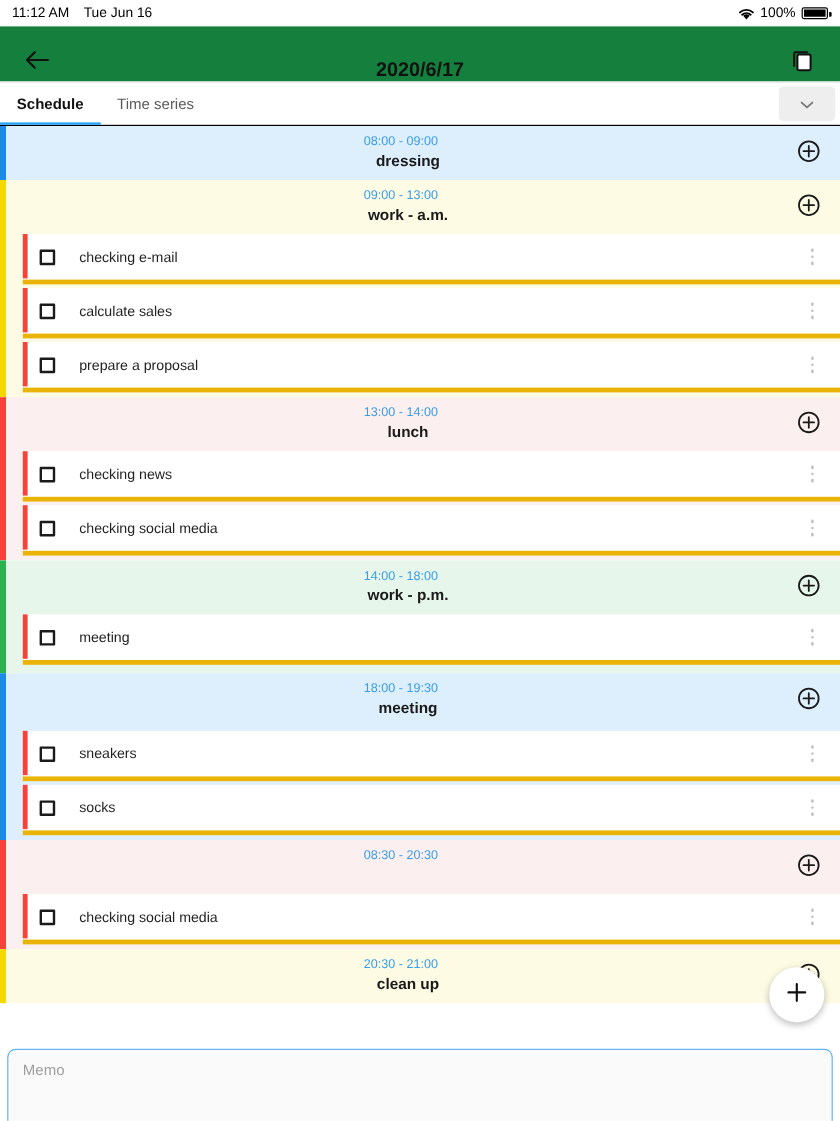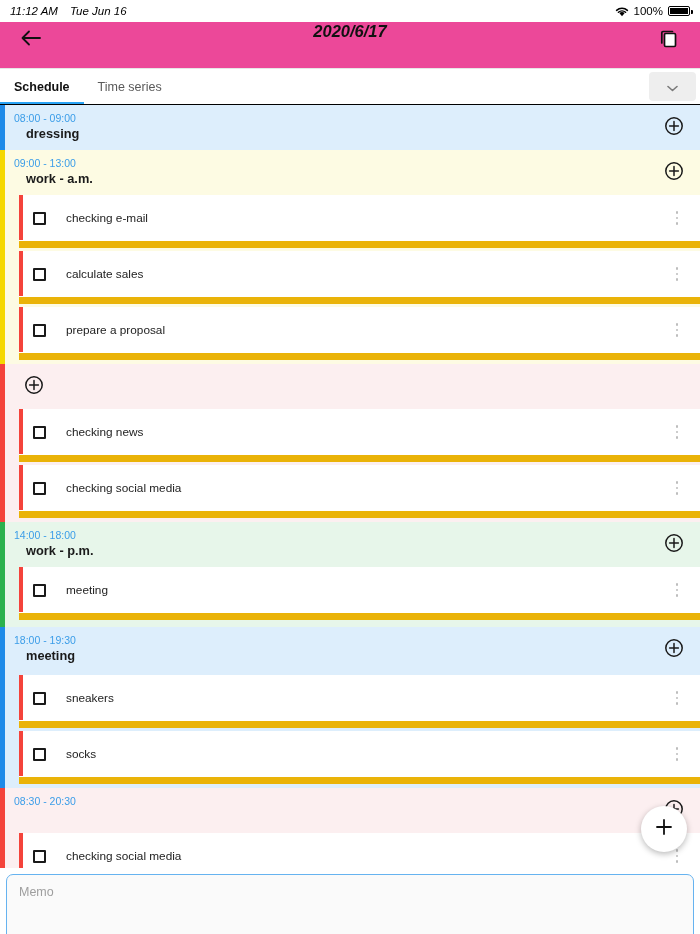--- a/index.html
+++ b/index.html
@@ -12,21 +12,21 @@
 
   
   .statusbar {
     height: 22px;
     display: flex;
     align-items: center;
     padding: 0 10px 0 10px;
     font-size: 11.5px;
     color: #000;
   }
-  .sb-left { display: flex; align-items: center; gap: 12px; font-style: italic; }
+  .sb-left { display: flex; align-items: center; gap: 12px; }
   .sb-right { margin-left: auto; display: flex; align-items: center; gap: 5px; }
   .wifi-icon svg { display: block; }
   .battery {
     width: 22px; height: 10px;
     border: 1.4px solid #000;
     border-radius: 2px;
     position: relative;
     background: #000;
     background-clip: content-box;
     padding: 1px;
@@ -38,25 +38,24 @@
     width: 2px; height: 4px;
     background: #000;
     border-radius: 0 1px 1px 0;
   }
   .battery-fill { width: 100%; height: 100%; background: #000; }
 
   
   .appbar {
     height: 46px;
     display: flex;
-    align-items: flex-start;
+    align-items: flex-end;
     padding: 0 14px;
-    background: #ec4899;
+    background: #15803d;
     position: relative;
-    font-style: italic;
   }
   .icon-btn {
     width: 34px; height: 34px;
     display: flex; align-items: center; justify-content: center;
     cursor: pointer;
     background: none; border: none;
   }
   .appbar-title {
     position: absolute;
     left: 0; right: 0;
@@ -104,21 +103,21 @@
     cursor: pointer;
   }
 
   
   .schedule {
     position: relative;
     height: 763px;
     overflow: hidden;
     background: #fff;
   }
-  .block { position: relative; }
+  .block { position: relative; text-align: center; }
   .block-bar {
     position: absolute;
     left: 0; top: 0; bottom: 0;
     width: 5px;
   }
   .block-header {
     height: 45px;
     padding: 6px 0 0 14px;
     display: flex;
     align-items: flex-start;
@@ -140,22 +139,22 @@
   .bh-add {
     width: 40px; height: 34px;
     display: flex; align-items: center; justify-content: center;
     margin-right: 6px;
     cursor: pointer;
   }
 
   .task {
     margin-left: 19px;
     background: #fff;
-    border-bottom: 7px solid #eab308;
-    height: 53px;
+    border-bottom: 4px solid #eab308;
+    height: 42px;
     display: flex;
     align-items: center;
     position: relative;
   }
   .task-bar {
     position: absolute;
     left: 0; top: 0; bottom: 1px;
     width: 3.5px;
     background: #f4433b;
   }
@@ -345,20 +344,24 @@
             <i></i>
             <i></i>
             <i></i>
           </div>
         </div>
         <div style="height: 4px;"></div>
       </div>
       <div class="block" style="background: rgb(252, 239, 240);">
         <div class="block-bar" style="background: rgb(244, 67, 59);"></div>
         <div class="block-header">
+          <div class="bh-text">
+            <div class="bh-time">13:00 - 14:00</div>
+            <div class="bh-title">lunch</div>
+          </div>
           <div class="bh-add">
             <span><svg width="20" height="20" viewBox="0 0 20 20">
                 <circle cx="10" cy="10" r="8.2" stroke="#1a1a1a" stroke-width="1.5" fill="none"></circle>
                 <path d="M10 5.6 V14.4 M5.6 10 H14.4" stroke="#1a1a1a" stroke-width="1.5" stroke-linecap="round"></path>
               </svg></span>
           </div>
         </div>
         <div class="task">
           <div class="task-bar" style="background: rgb(244, 67, 59);"></div>
           <div class="task-check"></div>

